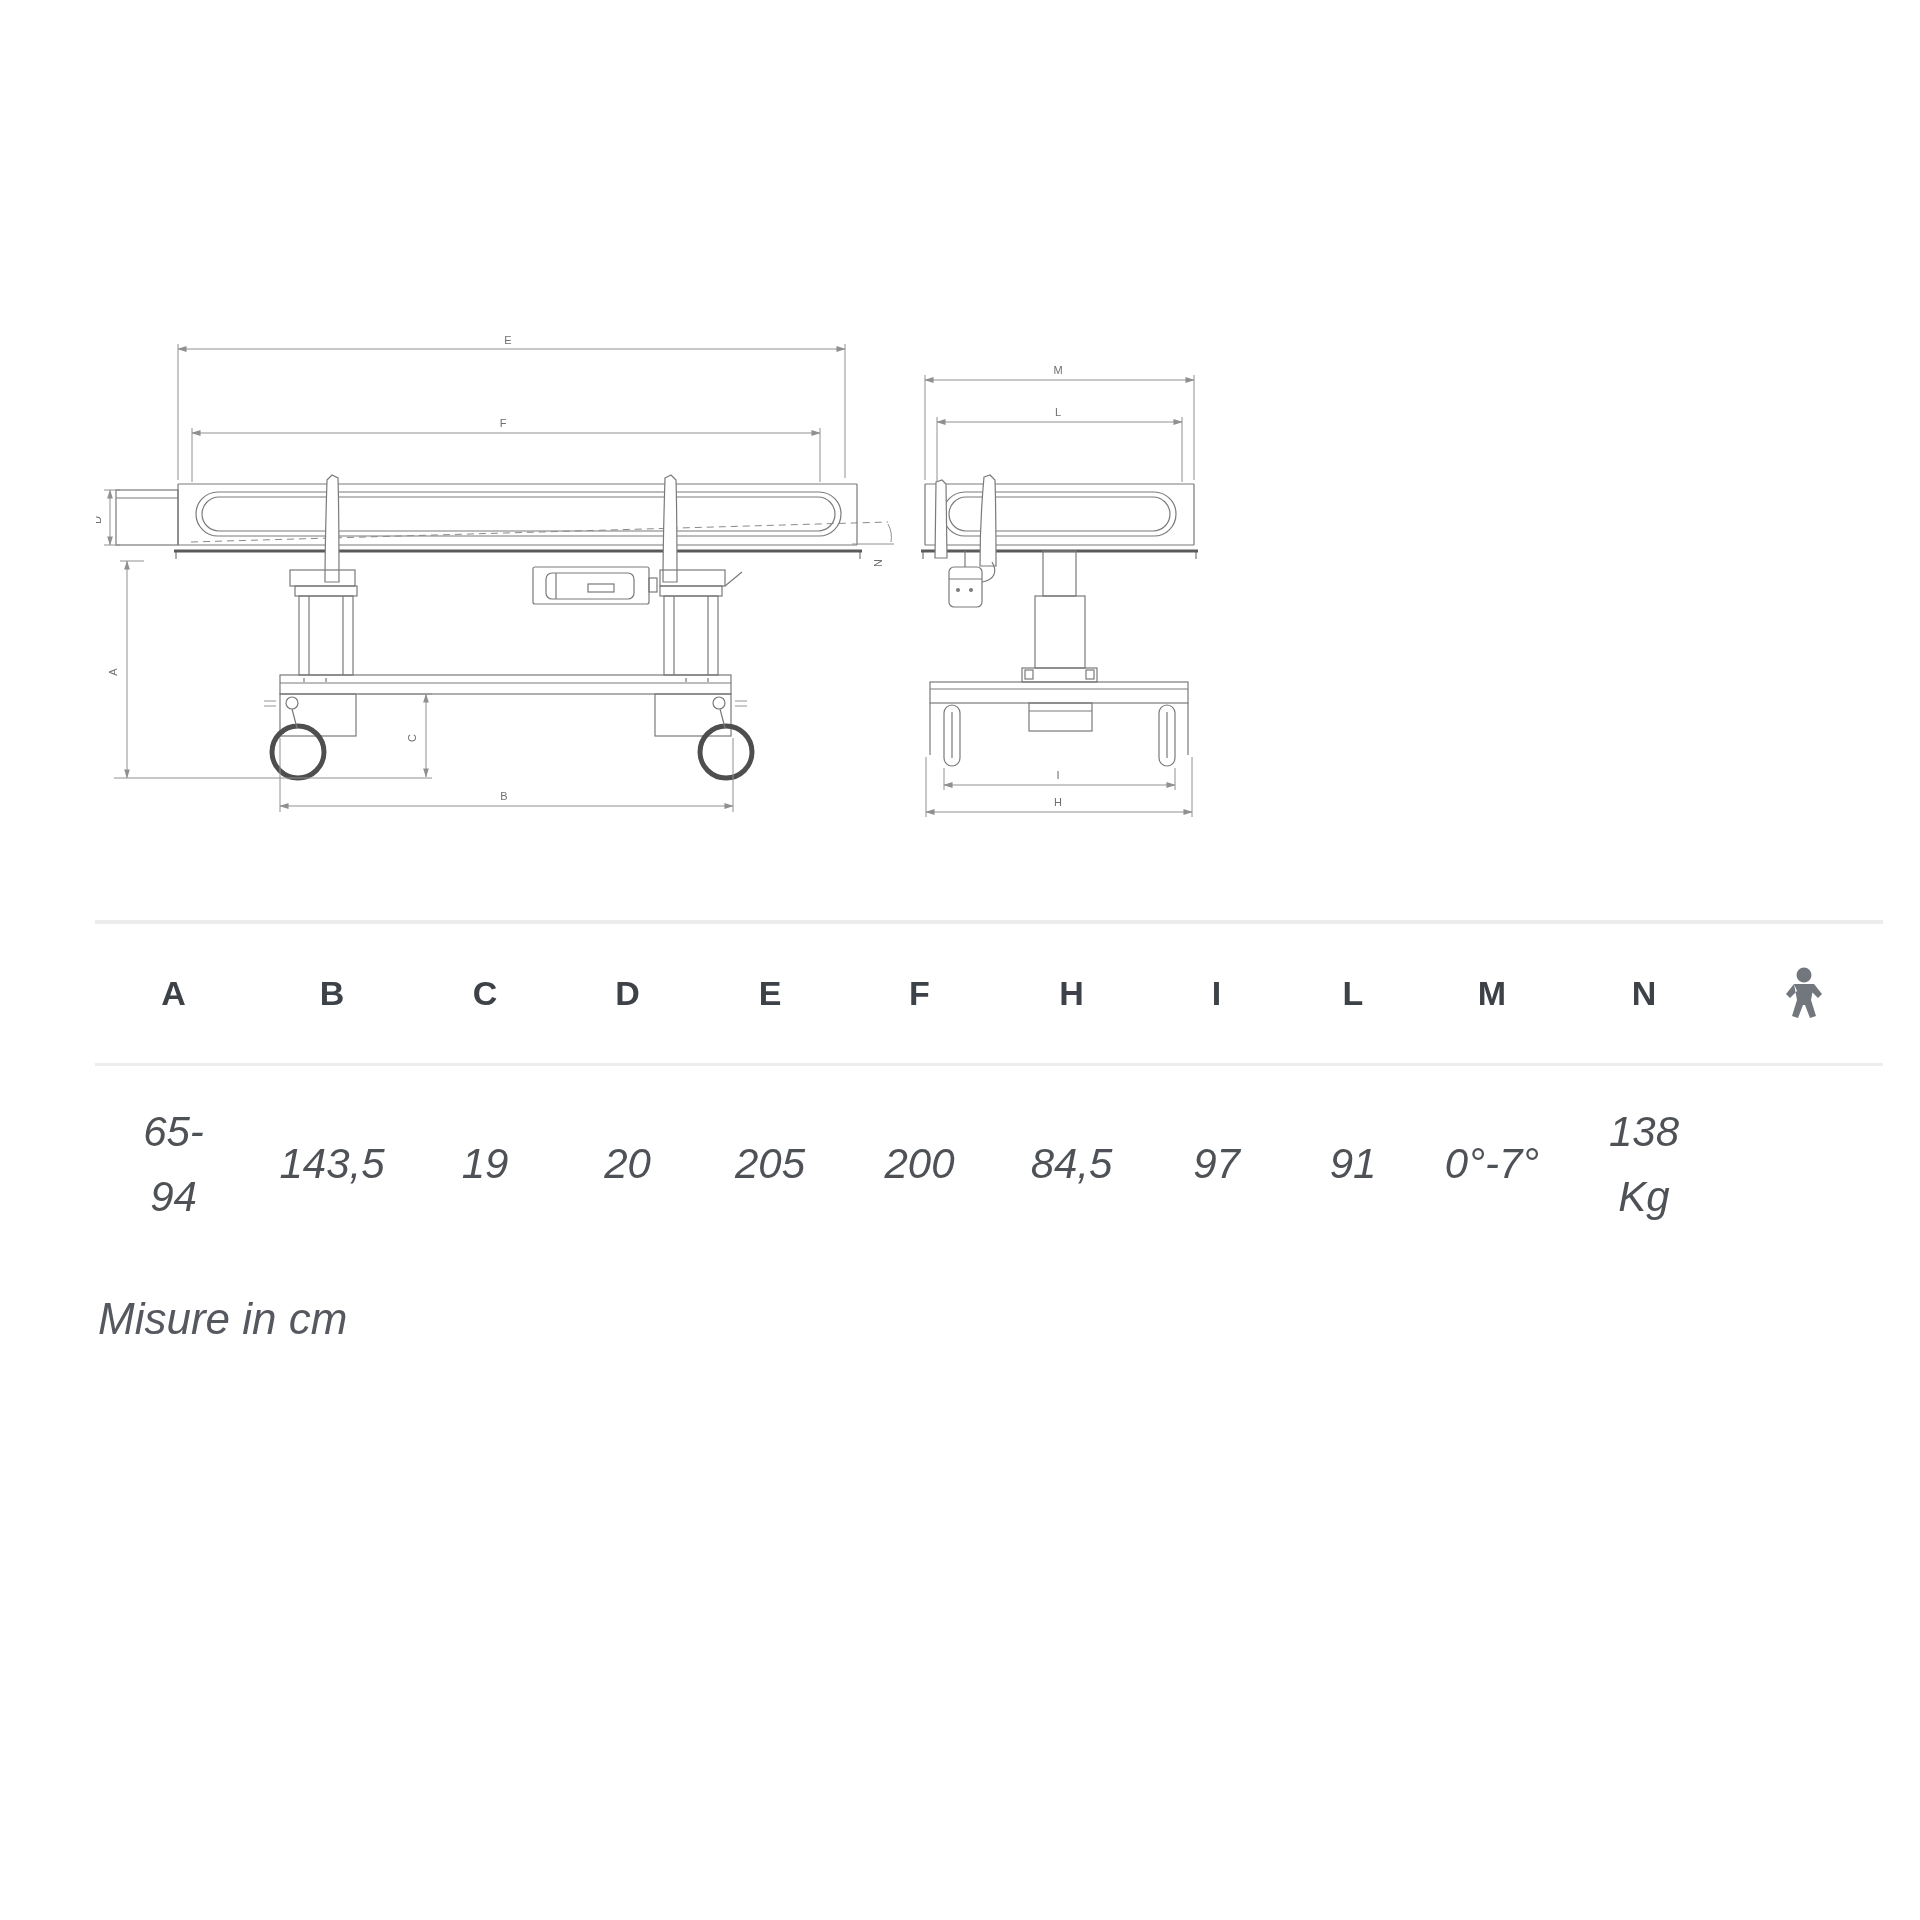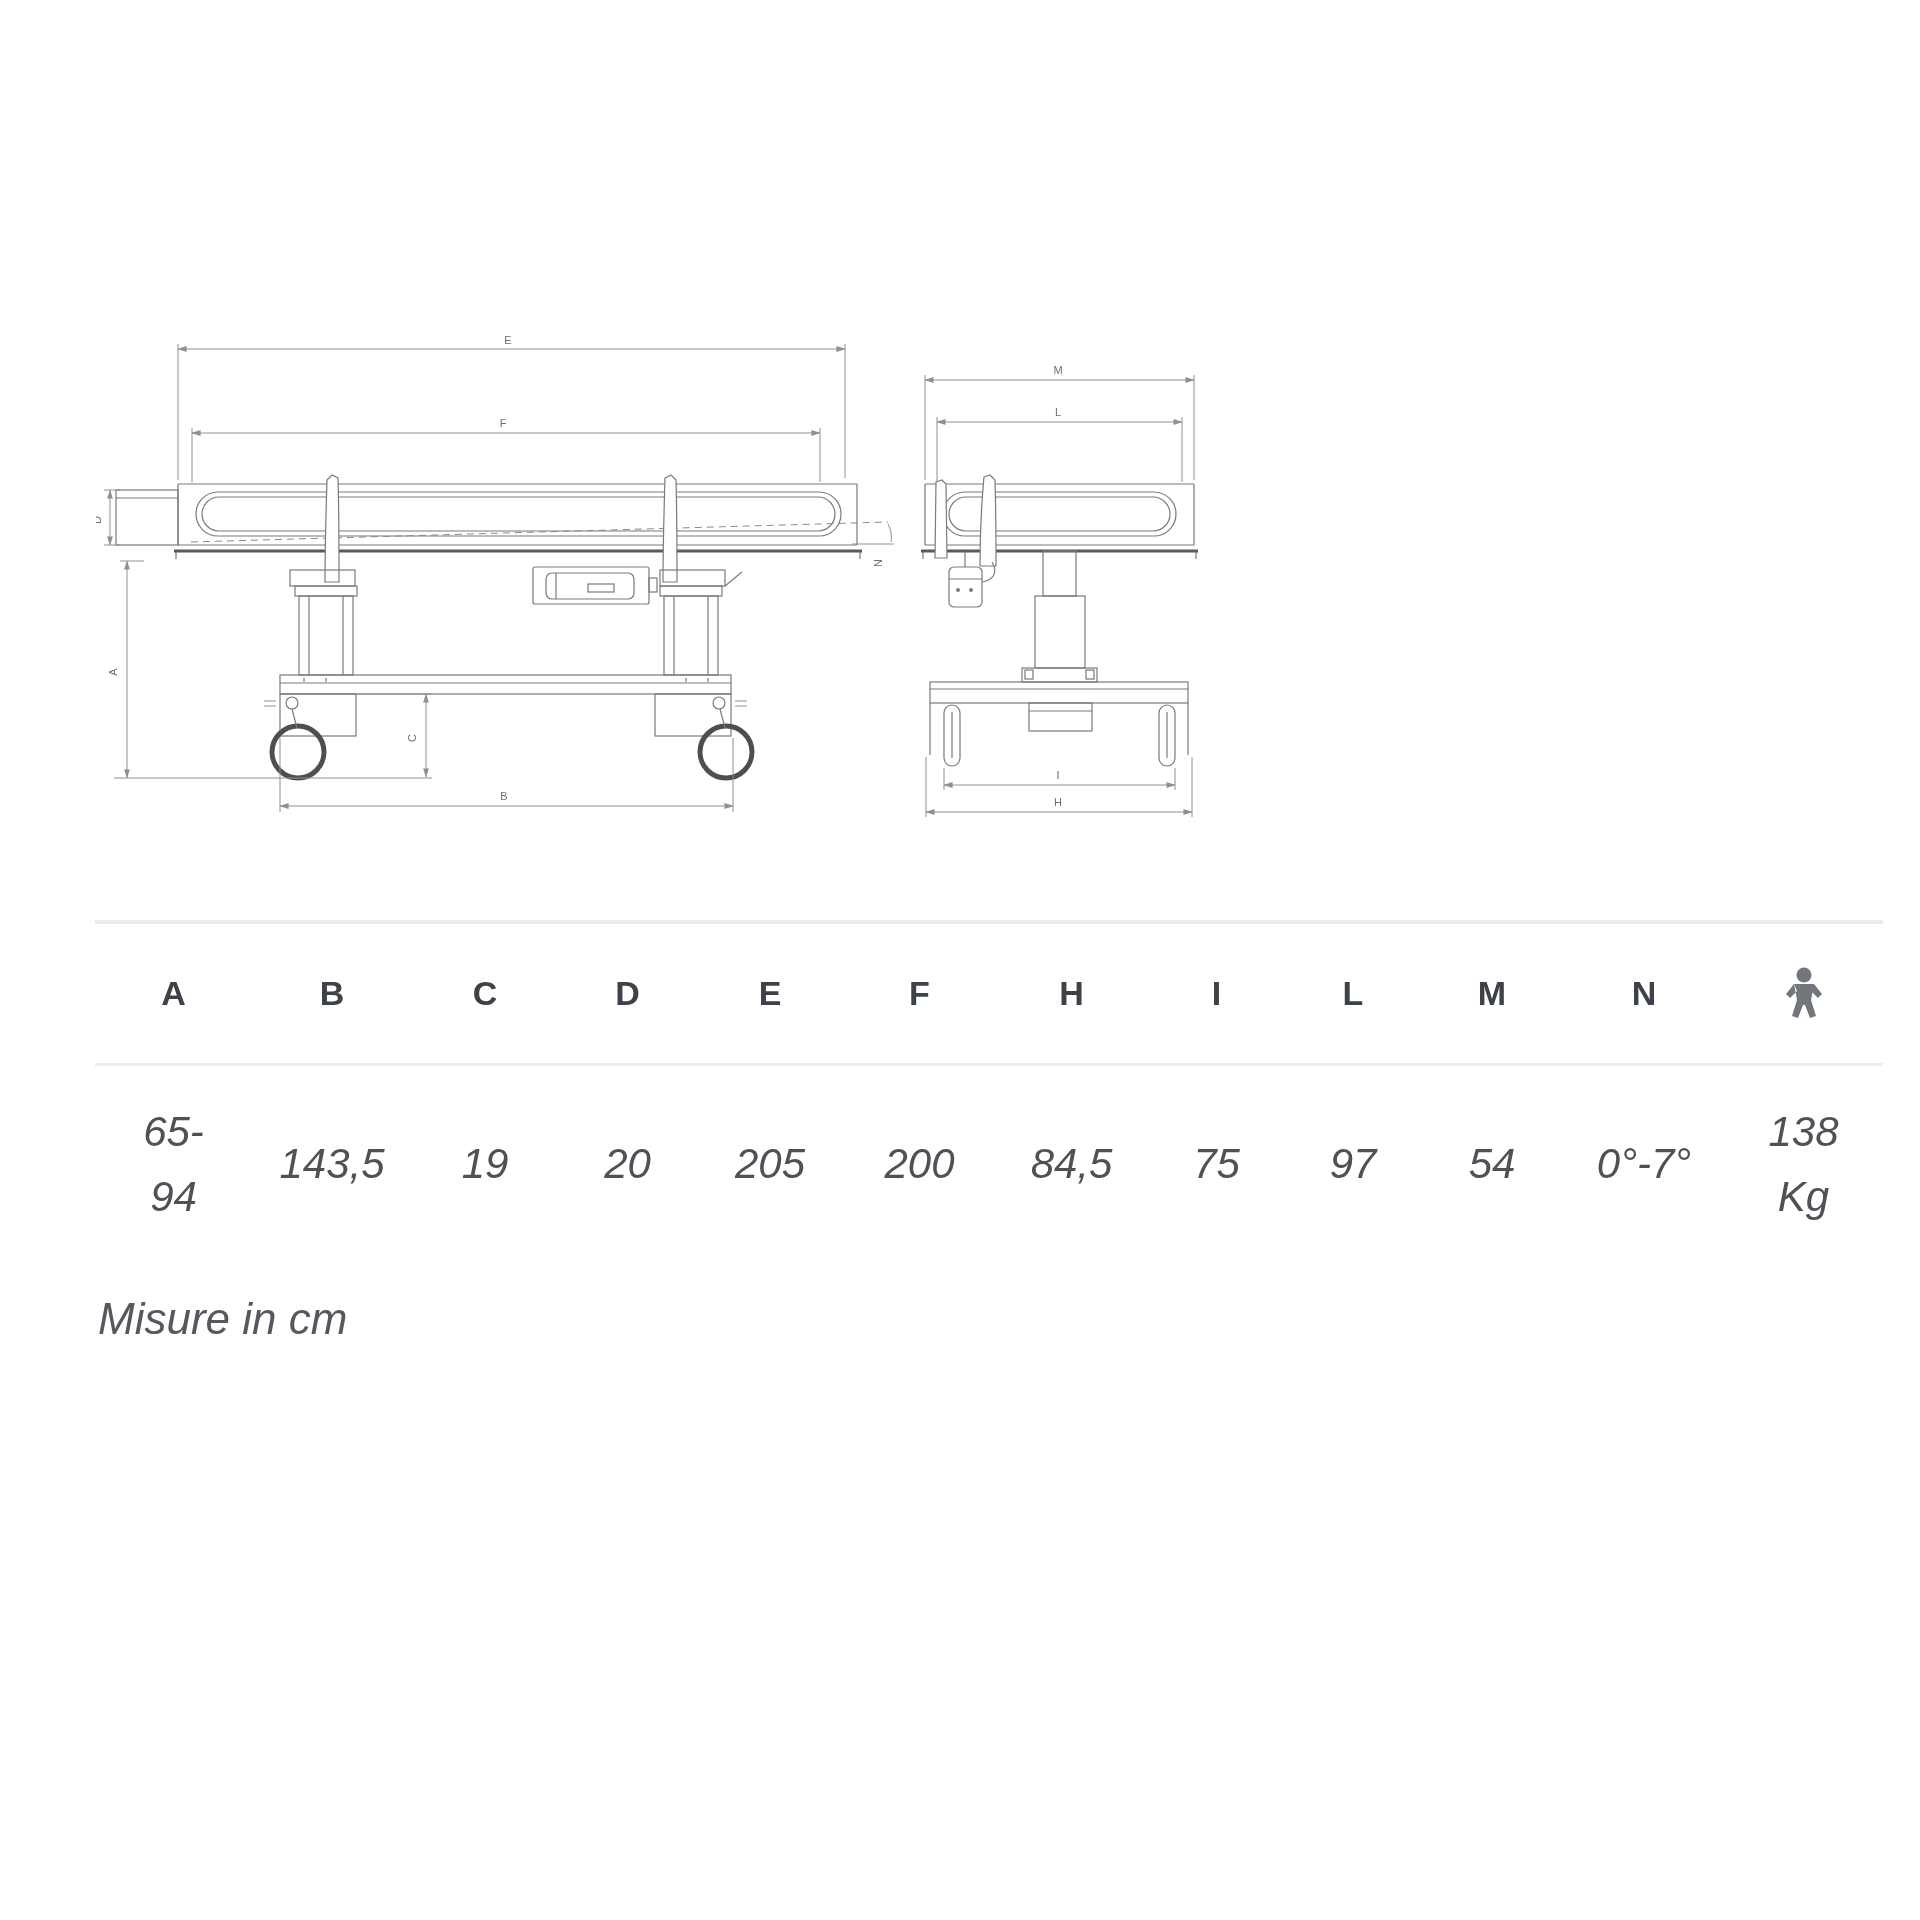--- a/index.html
+++ b/index.html
@@ -245,23 +245,22 @@
     </div>
     <div class="row values">
       <div class="cell">65-
 94</div>
       <div class="cell">143,5</div>
       <div class="cell">19</div>
       <div class="cell">20</div>
       <div class="cell">205</div>
       <div class="cell">200</div>
       <div class="cell">84,5</div>
-      <div class="cell">75</div>
       <div class="cell">97</div>
-      <div class="cell">54</div>
+      <div class="cell">91</div>
       <div class="cell">0°-7°</div>
       <div class="cell">138
 Kg</div>
     </div>
   </div>
 
   <div class="note">Misure in cm</div>
 
 </div>
 

